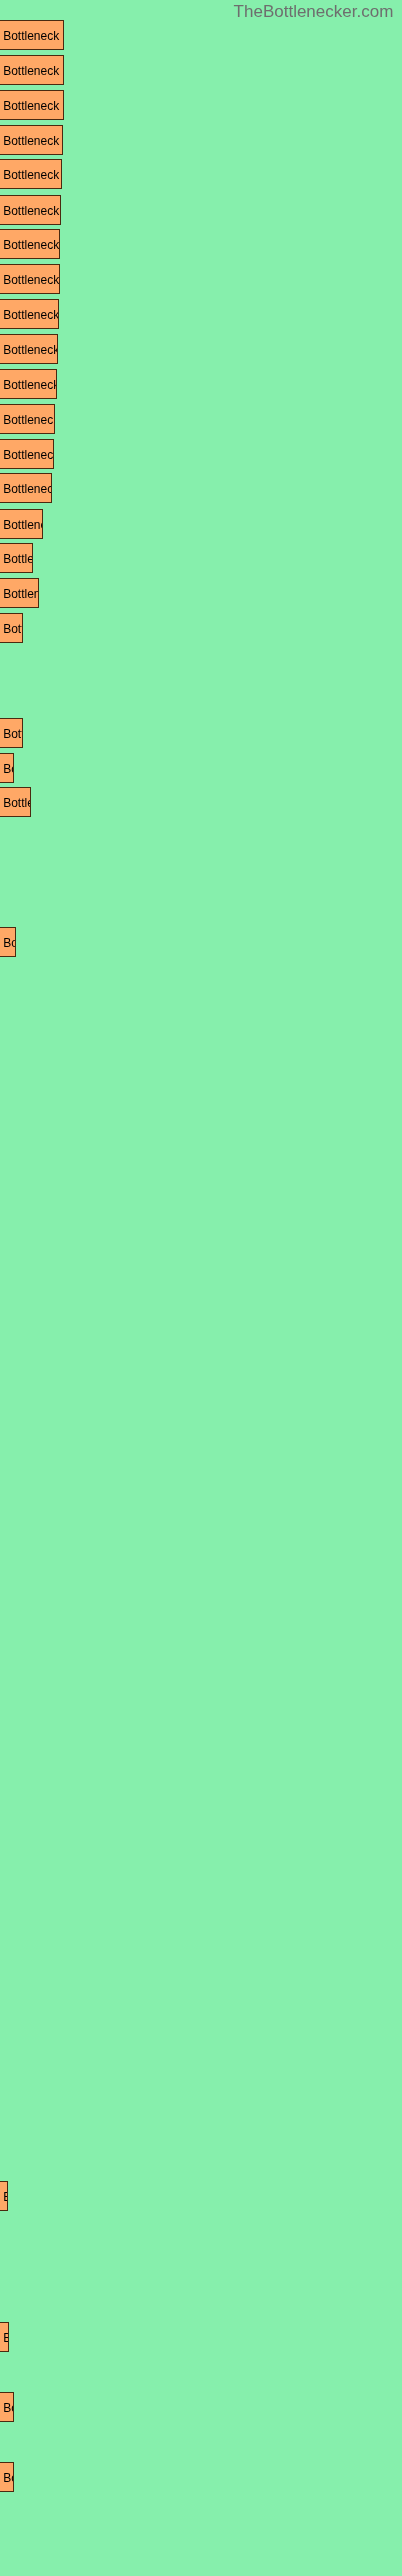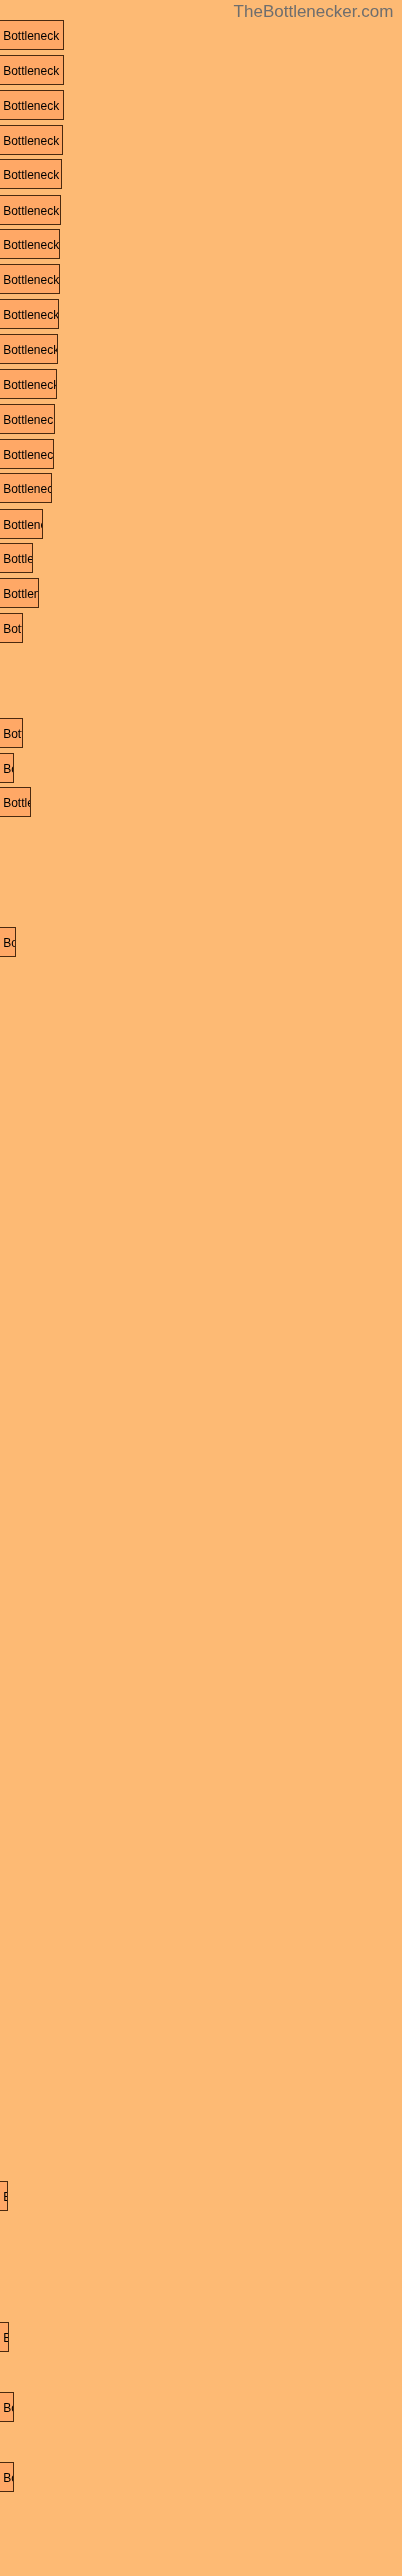--- a/index.html
+++ b/index.html
@@ -13,21 +13,21 @@
     position: relative;
     font-family: "Liberation Sans", sans-serif;
     overflow: hidden;
   }
 
   .chart-root {
     position: absolute;
     left: 0; top: 0;
     width: 403px;
     height: 2576px;
-    background: #fdba74;
+    background: #86efac;
   }
 
   .site-title {
     position: absolute;
     top: 1.6px;
     right: 9.7px;
     color: #6e6e6e;
     font-size: 17px;
     font-family: "Liberation Sans", sans-serif;
     letter-spacing: 0px;

